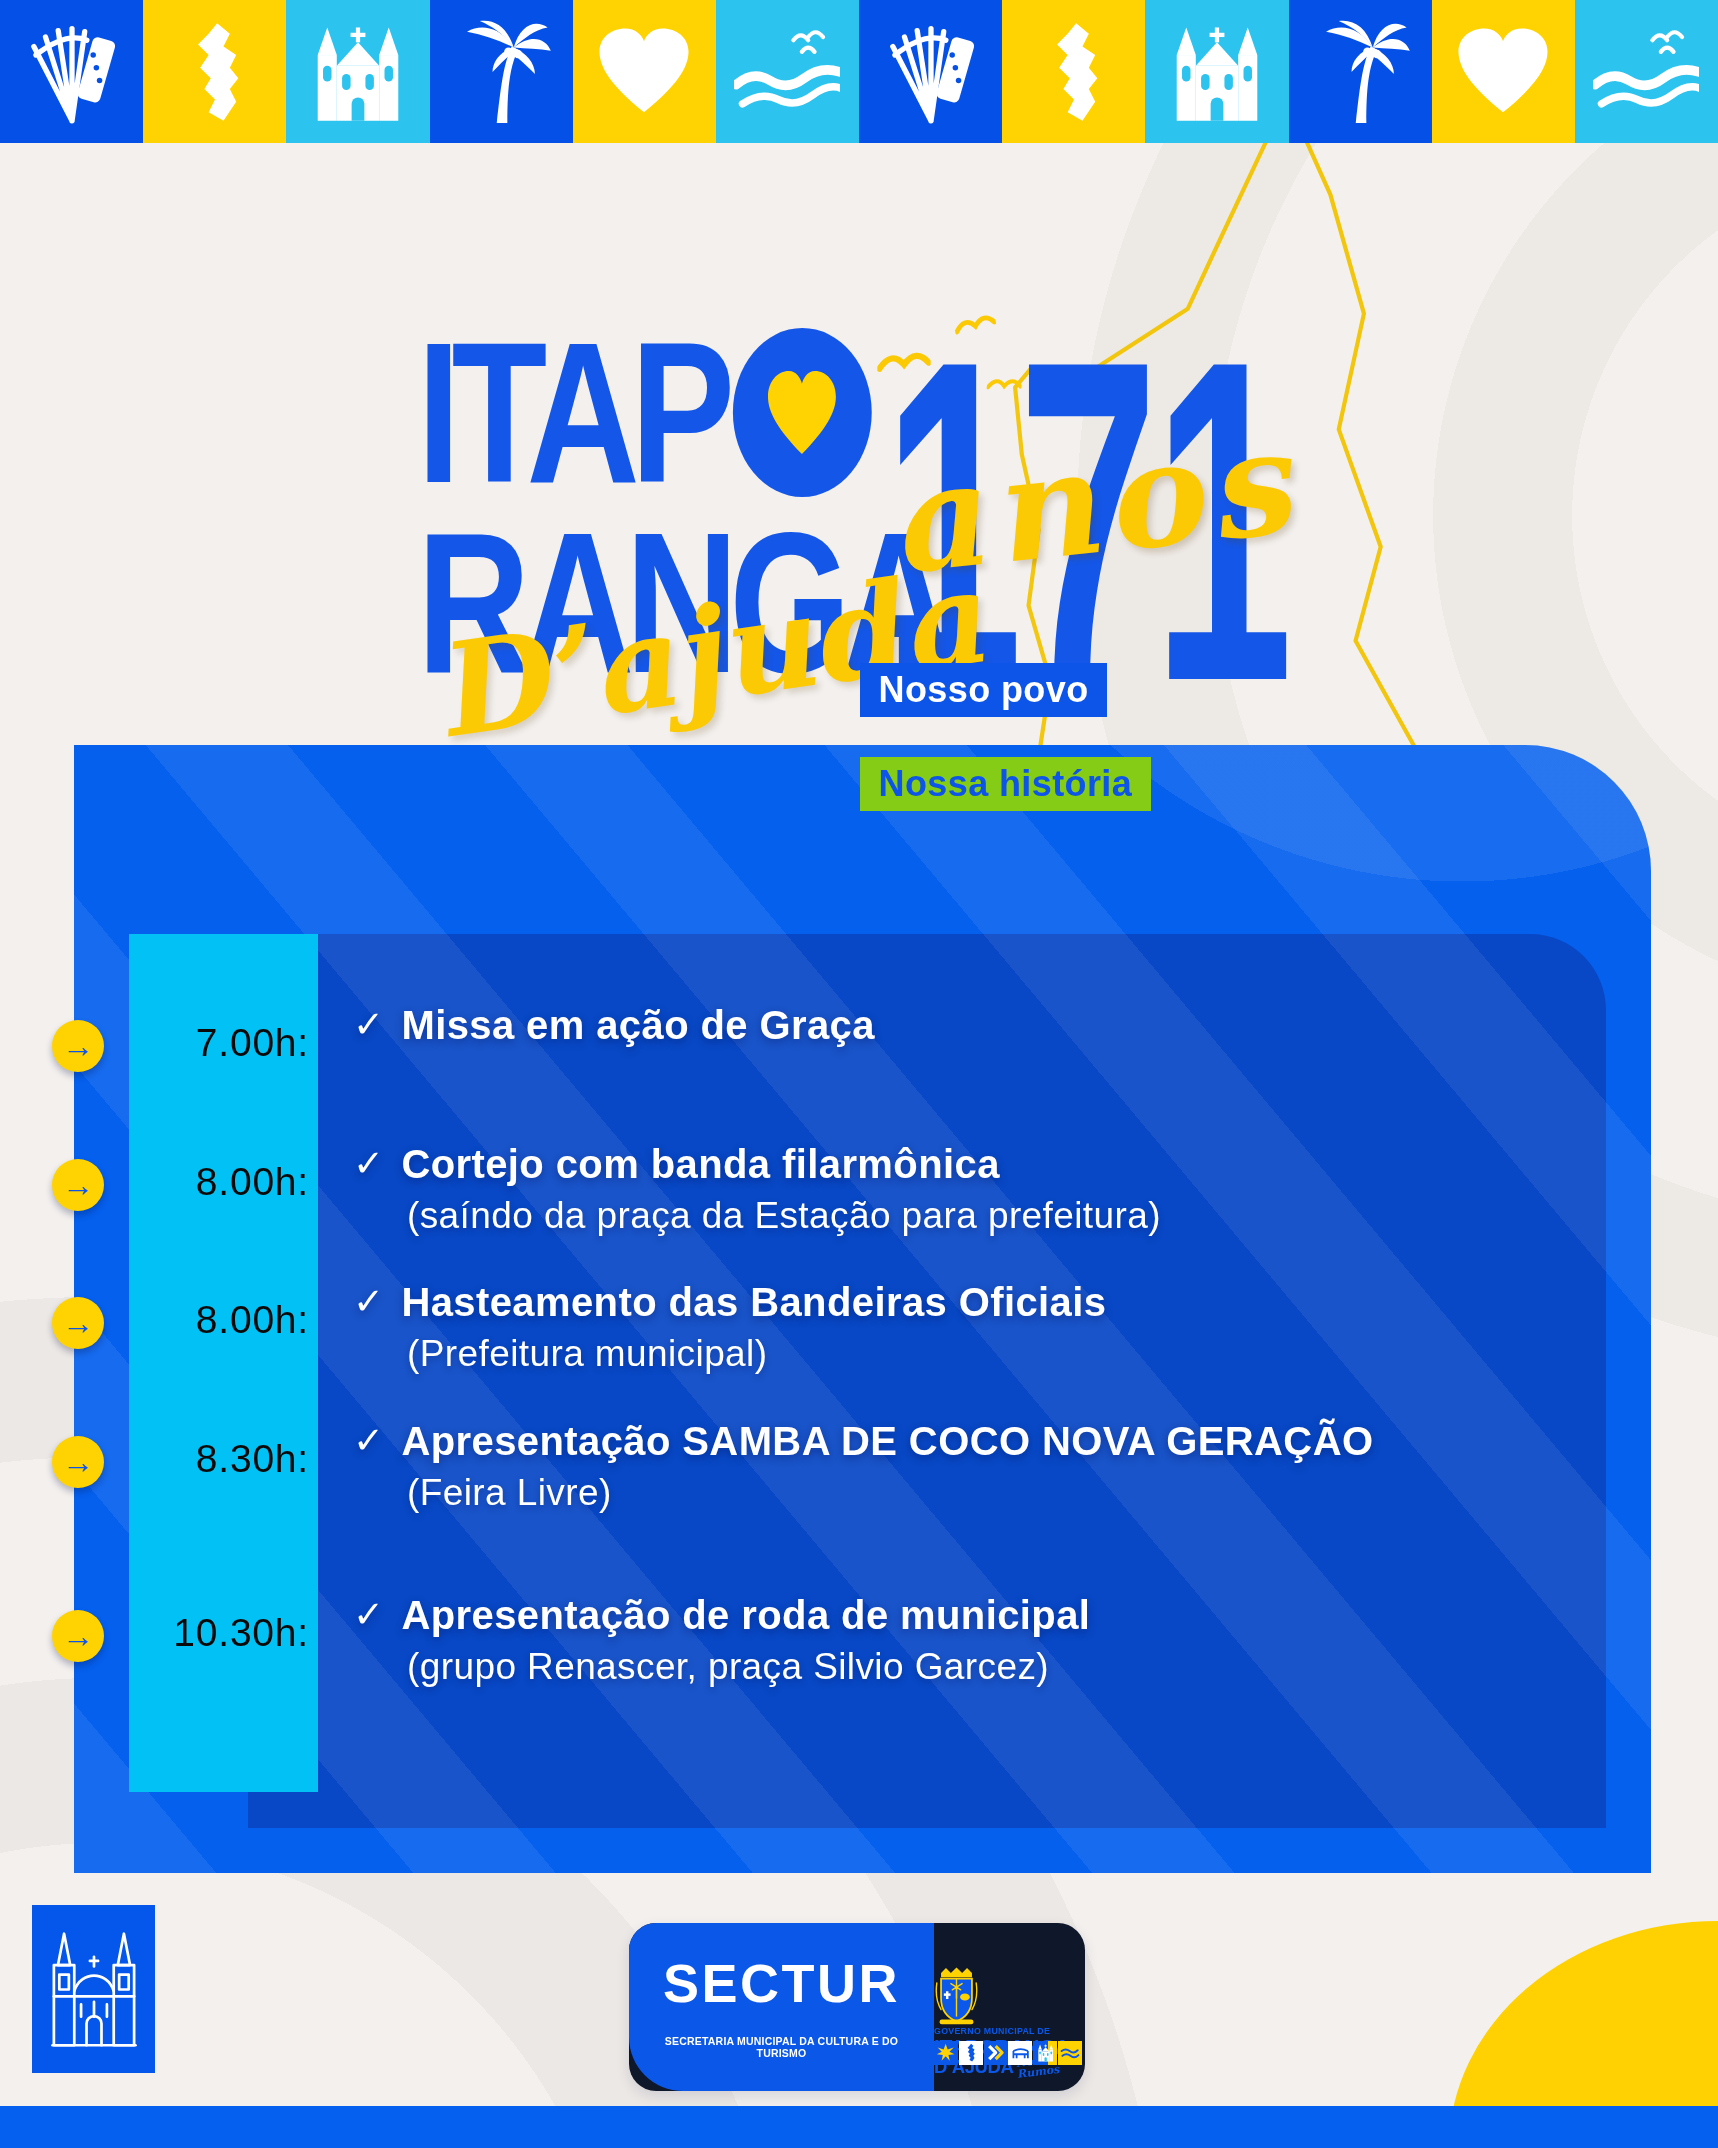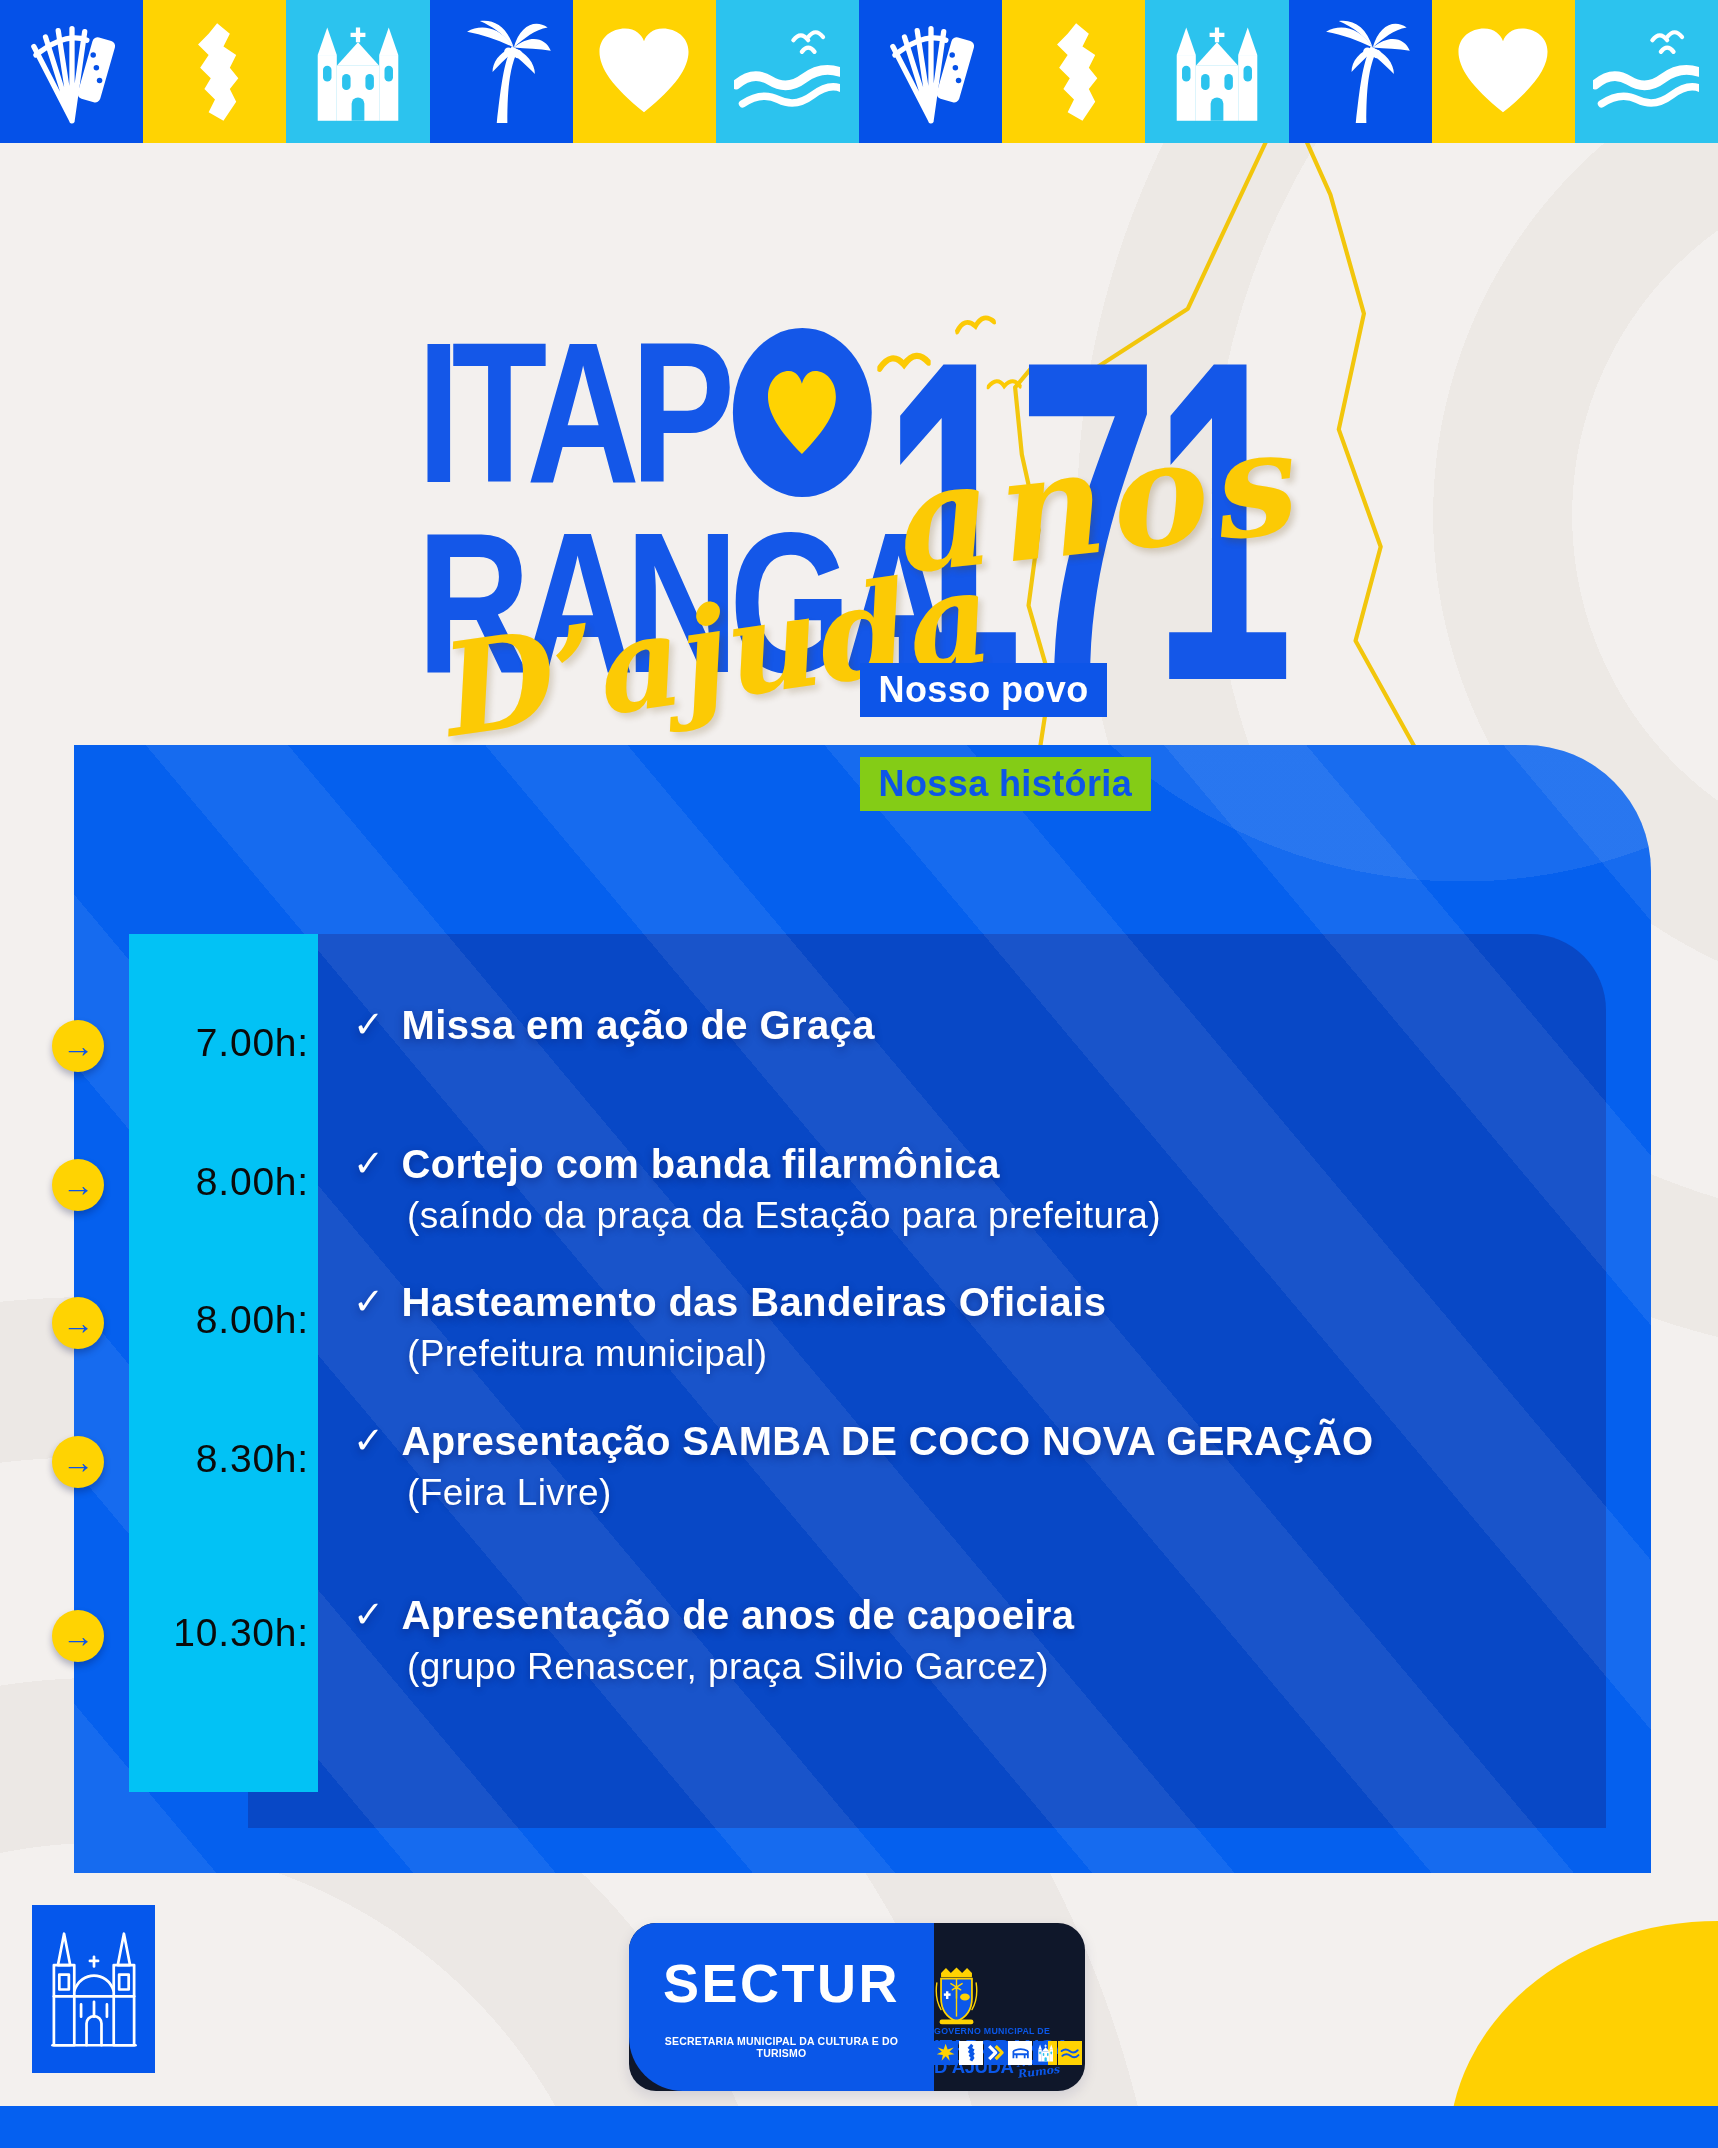--- a/index.html
+++ b/index.html
@@ -332,21 +332,21 @@
         <div class="eloc">(Feira Livre)</div>
       </div>
     </div>
 
     <div class="row" style="--cy:891px">
       <div class="bullet">→</div>
       <div class="time">10.30h:</div>
       <div class="content">
         <div class="etitle">
             <span class="check">✓</span>
-            <span>Apresentação de anos de capoeira</span>
+            <span>Apresentação de roda de municipal</span>
           </div>
         <div class="eloc">(grupo Renascer, praça Silvio Garcez)</div>
       </div>
     </div>
   </div>
 
   <div class="church-square">
     <svg viewBox="0 0 150 200">
         <use href="#i-church-line"></use>
       </svg>

